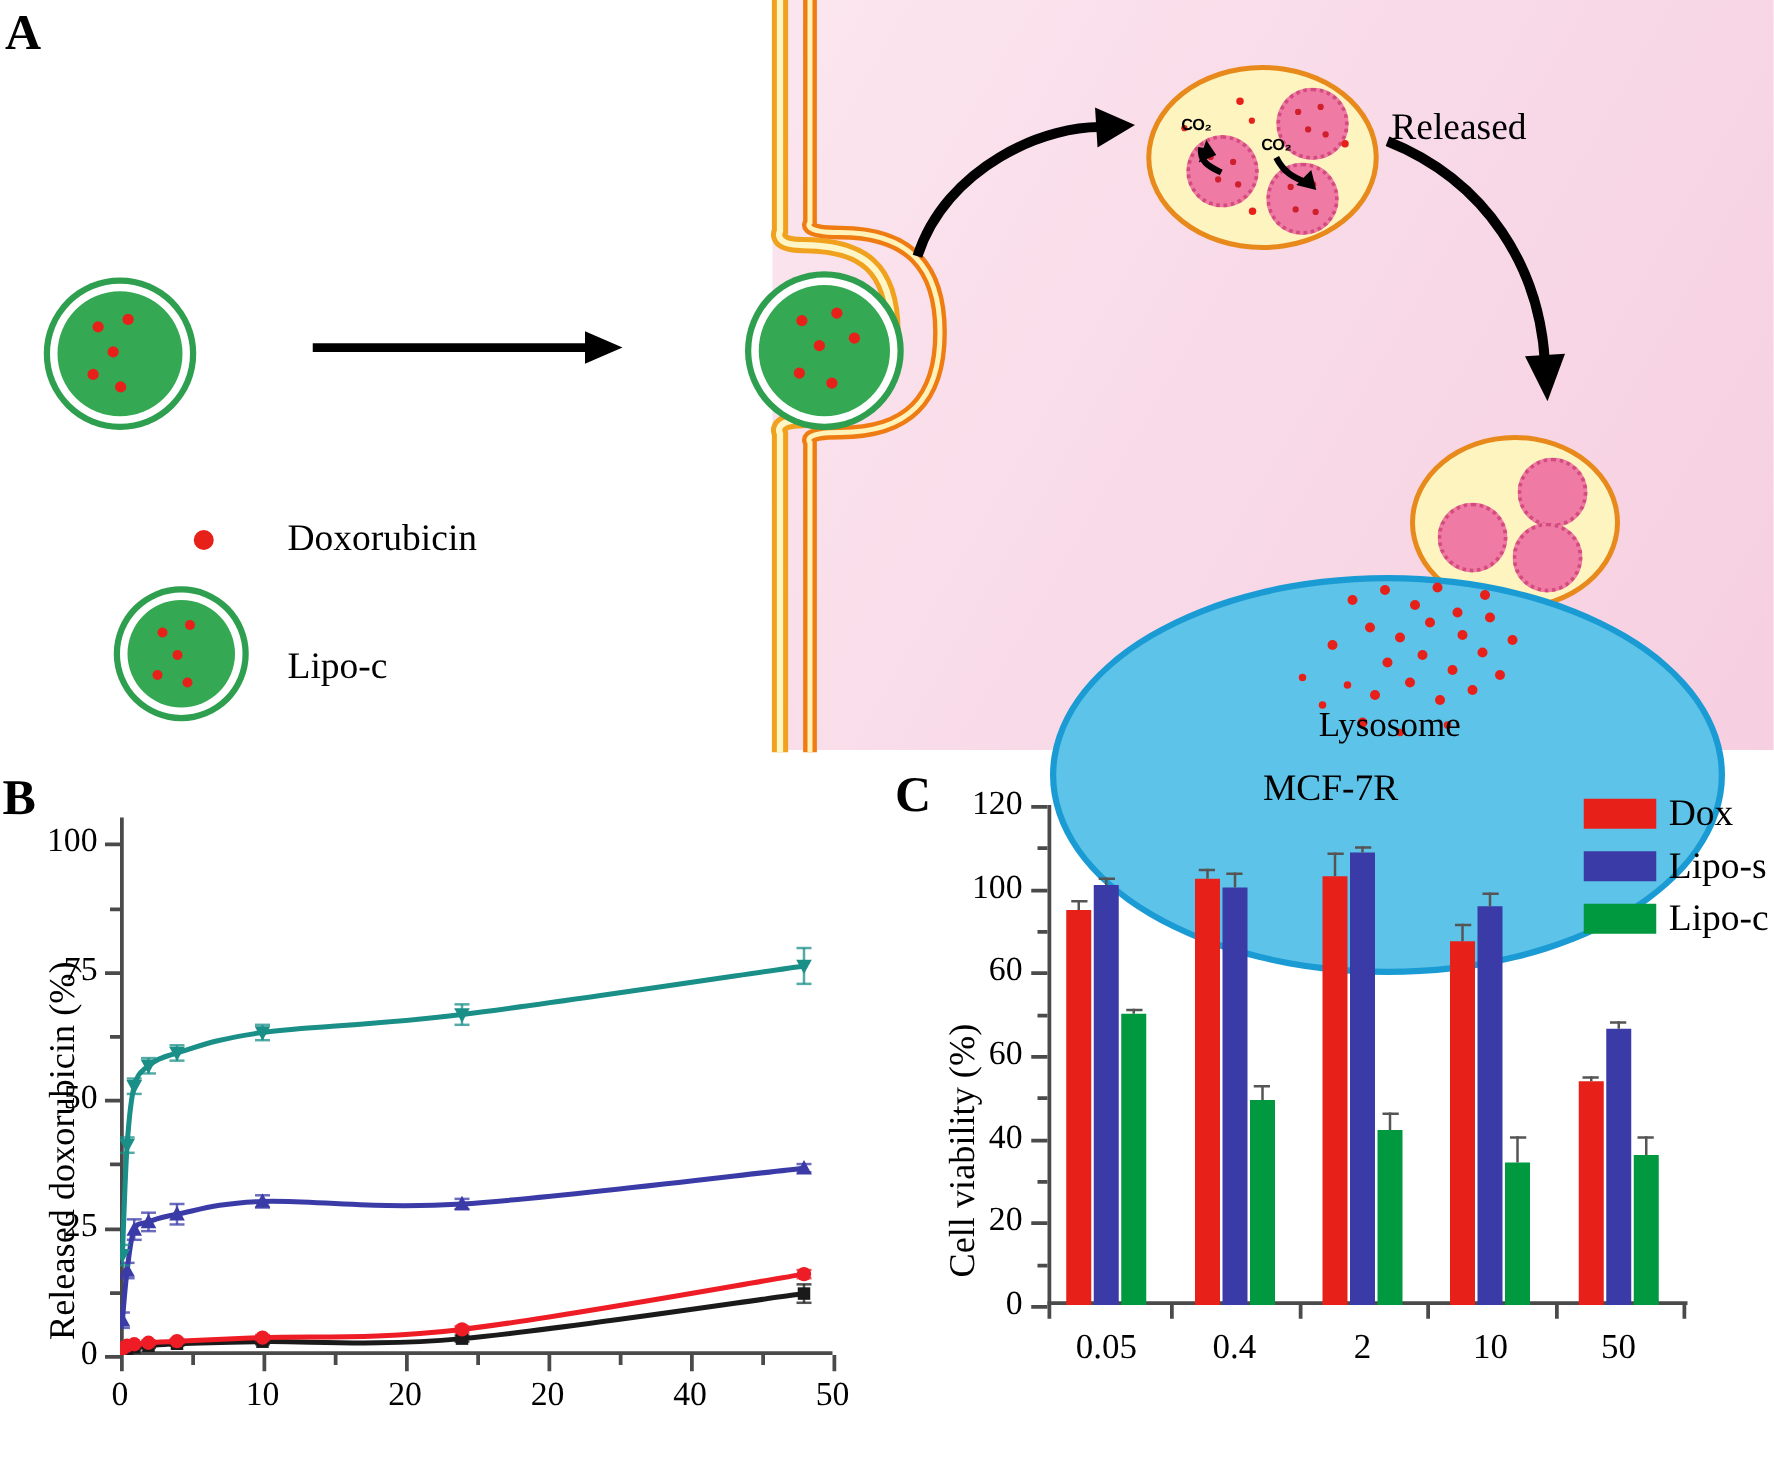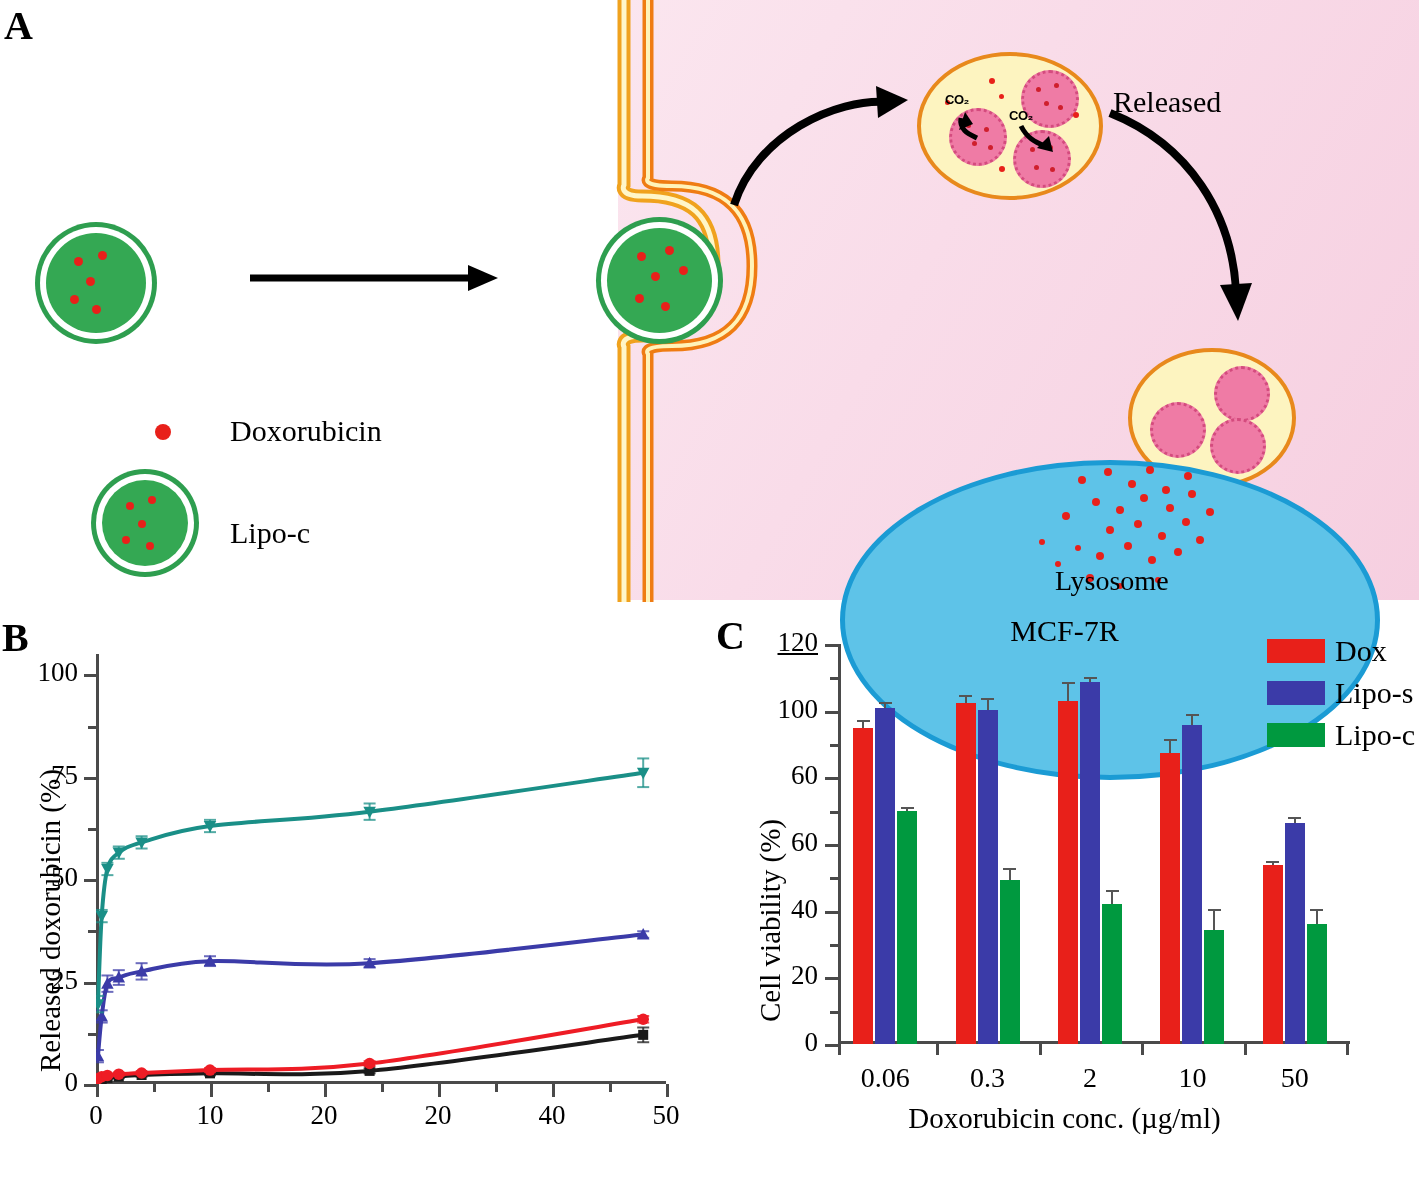--- a/index.html
+++ b/index.html
@@ -454,36 +454,35 @@
         <div class="c-tick" style="left: -13px; top: 200px; width: 13px; height: 3px;"></div>
         <div class="c-ytl" style="left: -90px; top: 183px;">60</div>
         <div class="c-tick" style="left: -8px; top: 166.667px; width: 8px; height: 3px;"></div>
         <div class="c-tick" style="left: -13px; top: 133.333px; width: 13px; height: 3px;"></div>
         <div class="c-ytl" style="left: -90px; top: 116.333px;">60</div>
         <div class="c-tick" style="left: -8px; top: 100px; width: 8px; height: 3px;"></div>
         <div class="c-tick" style="left: -13px; top: 66.6667px; width: 13px; height: 3px;"></div>
         <div class="c-ytl" style="left: -90px; top: 49.6667px;">100</div>
         <div class="c-tick" style="left: -8px; top: 33.3333px; width: 8px; height: 3px;"></div>
         <div class="c-tick" style="left: -13px; top: 0px; width: 13px; height: 3px;"></div>
-        <div class="c-ytl" style="left: -90px; top: -17px; text-decoration: underline;">120</div>
+        <div class="c-ytl" style="left: -90px; top: -17px;">120</div>
         <div class="c-tick" style="left: 98.4px; top: 400px; width: 3px; height: 11px;"></div>
-        <div class="c-xtl" style="left: 2.2px; top: 418px; width: 90px;">0.06</div>
+        <div class="c-xtl" style="left: 2.2px; top: 418px; width: 90px;">0.05</div>
         <div class="c-tick" style="left: 200.8px; top: 400px; width: 3px; height: 11px;"></div>
-        <div class="c-xtl" style="left: 104.6px; top: 418px; width: 90px;">0.3</div>
+        <div class="c-xtl" style="left: 104.6px; top: 418px; width: 90px;">0.4</div>
         <div class="c-tick" style="left: 303.2px; top: 400px; width: 3px; height: 11px;"></div>
         <div class="c-xtl" style="left: 207px; top: 418px; width: 90px;">2</div>
         <div class="c-tick" style="left: 405.6px; top: 400px; width: 3px; height: 11px;"></div>
         <div class="c-xtl" style="left: 309.4px; top: 418px; width: 90px;">10</div>
         <div class="c-tick" style="left: 508px; top: 400px; width: 3px; height: 11px;"></div>
         <div class="c-xtl" style="left: 411.8px; top: 418px; width: 90px;">50</div>
         <div class="c-tick" style="left: 0px; top: 400px; width: 3px; height: 11px;"></div>
       </div>
   </div>
 
-  <div id="c-xlabel" style="left:0;top:500px;">Doxorubicin conc. (µg/ml)</div>
 
   <div id="c-legend">
       <div class="cl-row">
         <div class="cl-sw" style="background: rgb(232, 32, 26);"></div>
         <div class="cl-tx">Dox</div>
       </div>
       <div class="cl-row">
         <div class="cl-sw" style="background: rgb(59, 59, 168);"></div>
         <div class="cl-tx">Lipo-s</div>
       </div>

